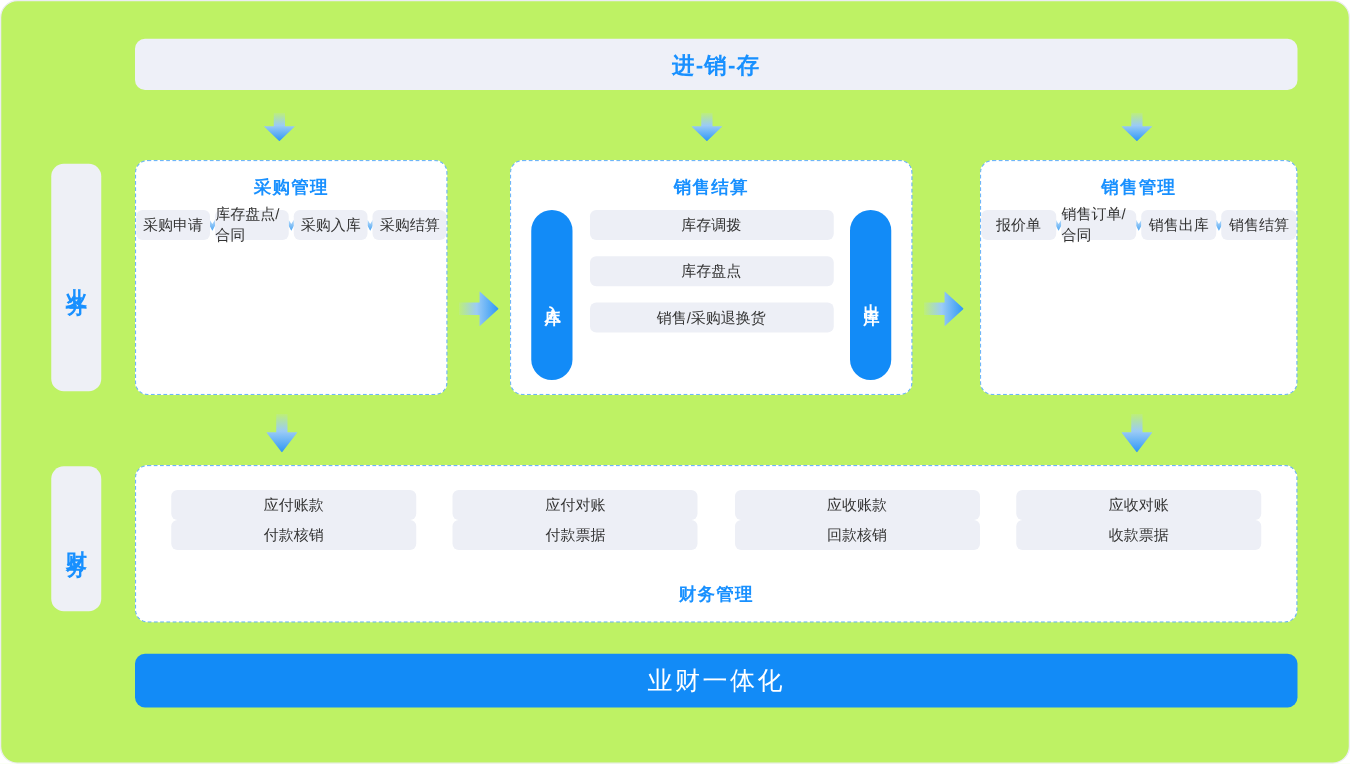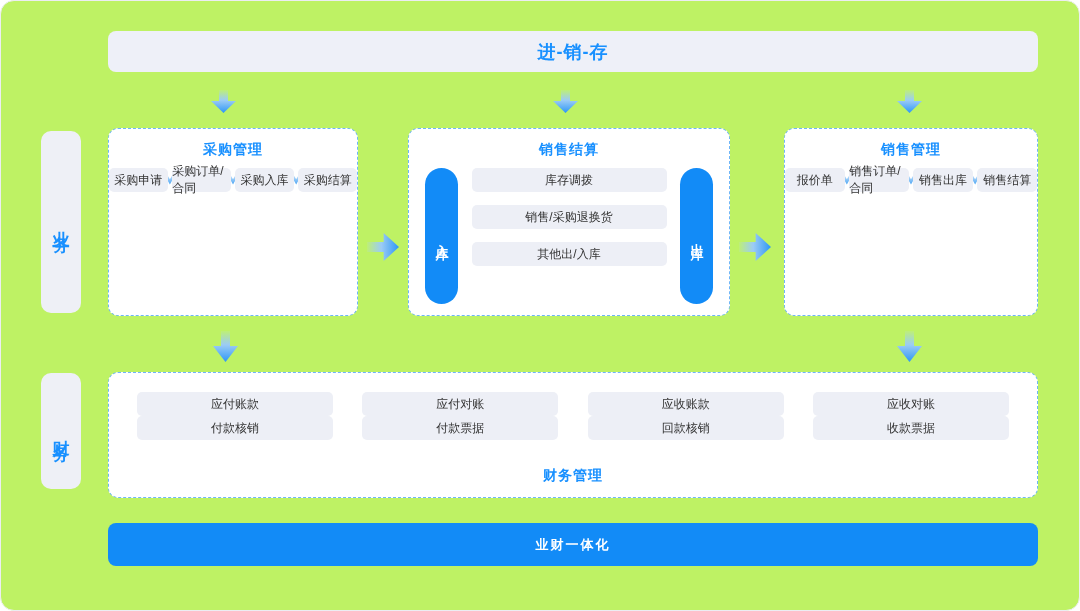--- a/index.html
+++ b/index.html
@@ -9,21 +9,21 @@
   .canvas { position:relative; width:1080px; height:611px; background:#bef264;
             border:1px solid #ecedf2; border-radius:14px; overflow:hidden; }
 
   
   .top-banner { position:absolute; left:107px; top:30px; width:930px; height:41px;
                 background:#EEF0F8; border-radius:8px; display:flex; align-items:center;
                 justify-content:center; color:#1890FF; font-weight:bold; font-size:18px;
                 letter-spacing:1px; }
   .bottom-banner { position:absolute; left:107px; top:522px; width:930px; height:43px;
                 background:#128BF7; border-radius:8px; display:flex; align-items:center;
-                justify-content:center; color:#ffffff; font-weight:bold; font-size:13px;
+                justify-content:center; color:#ffffff; font-weight:normal; font-size:20px;
                 letter-spacing:2px; }
 
   
   .side-label { position:absolute; left:40px; width:40px; background:#EEF0F6; border-radius:10px;
                 display:flex; align-items:center; justify-content:center;
                 writing-mode:vertical-lr; text-orientation:upright;
                 color:#1890FF; font-weight:bold; font-size:17px; letter-spacing:5px; }
   .side-business { top:130px; height:182px; }
   .side-finance  { top:372px; height:116px; }
 
@@ -95,38 +95,38 @@
   </div>
   <div class="side-label side-finance">
     <span>财务</span>
   </div>
 
   <div class="dashed-box box-purchase">
     <div class="box-title">采购管理</div>
     <div class="stack">
       <div class="item">采购申请</div>
       <div class="mini-arrow"></div>
-      <div class="item">采购订单/合同</div>
+      <div class="item">库存盘点/合同</div>
       <div class="mini-arrow"></div>
       <div class="item">采购入库</div>
       <div class="mini-arrow"></div>
       <div class="item">采购结算</div>
     </div>
   </div>
 
   <div class="arrow-right ar-1"></div>
 
   <div class="dashed-box box-inventory">
     <div class="box-title">销售结算</div>
     <div class="inv-body">
       <div class="pill">入库</div>
       <div class="inv-stack">
         <div class="item">库存调拨</div>
+        <div class="item">库存盘点</div>
         <div class="item">销售/采购退换货</div>
-        <div class="item">其他出/入库</div>
       </div>
       <div class="pill">出库</div>
     </div>
   </div>
 
   <div class="arrow-right ar-2"></div>
 
   <div class="dashed-box box-sales">
     <div class="box-title">销售管理</div>
     <div class="stack">

